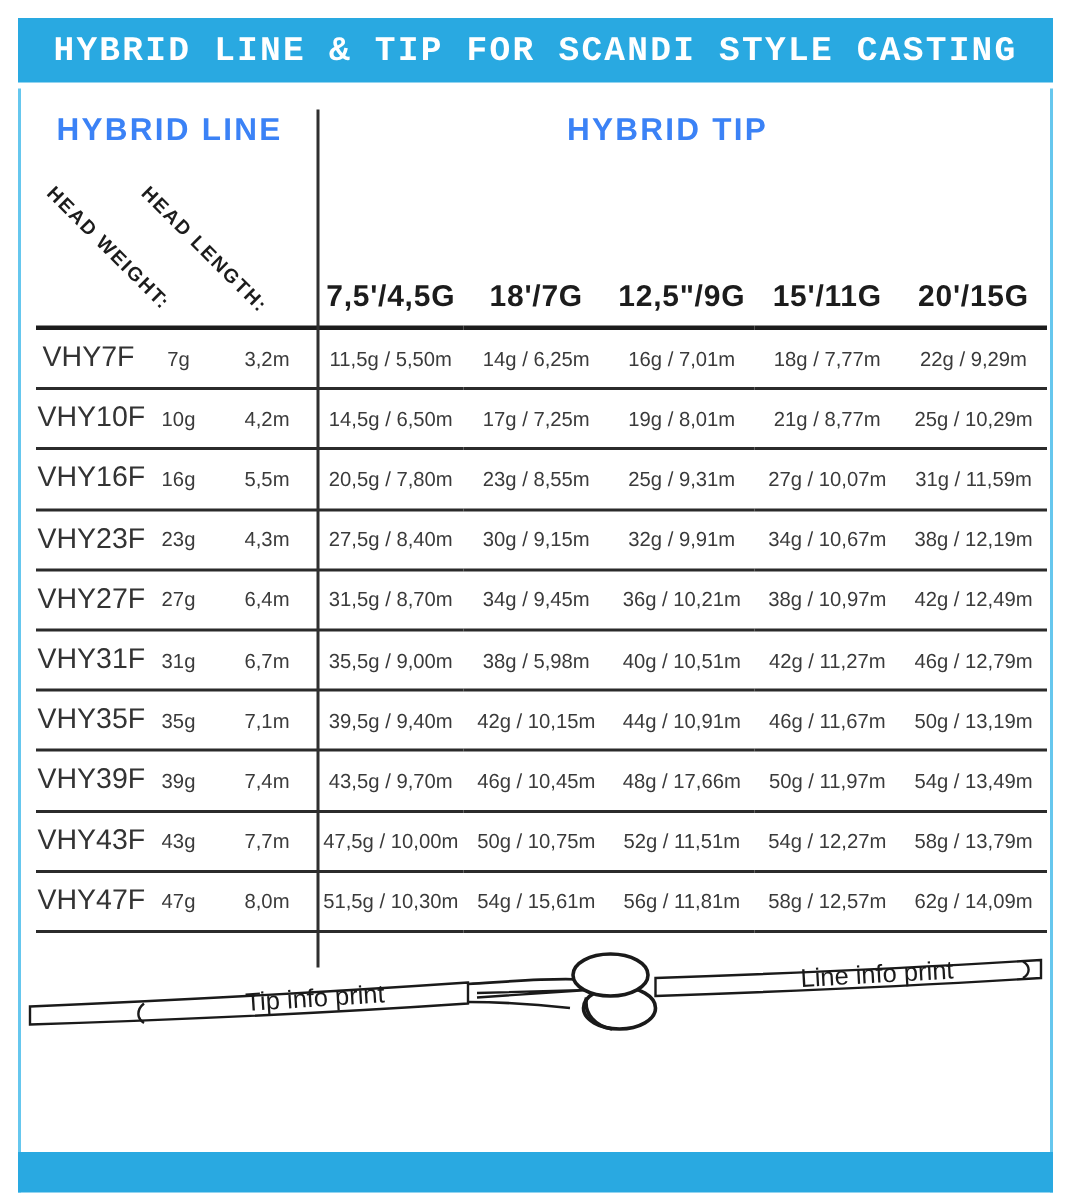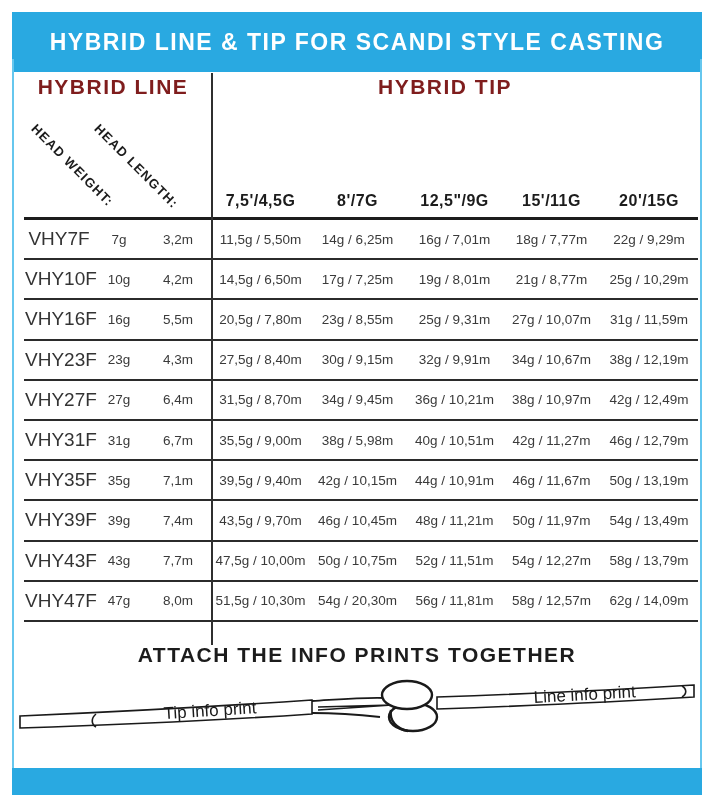--- a/index.html
+++ b/index.html
@@ -2,58 +2,58 @@
 <html style="--accent: #29a9e1; --frame: #66c7ee;"><head>
 <meta charset="utf-8">
 <style>
   html,body{margin:0;padding:0;background:#ffffff;}
   .page{
     position:relative;width:714px;height:800px;background:#ffffff;overflow:hidden;
     font-family:"Liberation Sans", sans-serif;color:#231f20;
   }
   
   .title-bar{
-    position:absolute;left:12px;top:12px;width:690px;height:60px;
+    position:absolute;left:12px;top:12px;width:690px;height:43px;
     background:var(--accent,#29a9e1);
-    display:flex;align-items:center;justify-content:center;
+    display:flex;align-items:center;justify-content:center;font-family:Liberation Mono, monospace;
   }
   .title-bar span{
     color:#ffffff;font-size:23px;font-weight:800;letter-spacing:1.5px;white-space:nowrap;
   }
   
   .panel{
     position:absolute;left:12px;top:59px;width:686px;height:736px;
     border-left:2px solid var(--frame,#66c7ee);
     border-right:2px solid var(--frame,#66c7ee);
     box-sizing:content-box;
   }
   .head-zone{position:relative;height:117px;}
   .section-heading{
     position:absolute;top:16px;font-size:21px;font-weight:800;letter-spacing:1.5px;
-    text-align:center;color:#7f1d1d;white-space:nowrap;
+    text-align:center;color:#3b82f6;white-space:nowrap;
   }
   .line-heading{left:0;width:198px;}
   .tip-heading{left:188px;width:486px;}
   .diag{
     position:absolute;font-size:13px;font-weight:800;letter-spacing:1.2px;color:#1c1c1c;
     transform:rotate(45deg);transform-origin:0 0;white-space:nowrap;
   }
   .diag-weight{left:25px;top:62px;}
   .diag-length{left:88px;top:62px;}
   .divider{
     position:absolute;left:197px;top:14px;width:2px;height:572px;background:#2f2f2f;z-index:2;
   }
   
   table{
     border-collapse:collapse;table-layout:fixed;
     margin:0 6px 0 10px;width:674px;
   }
   thead th{
     height:34px;vertical-align:bottom;padding:0 0 7px 0;
-    font-size:16px;font-weight:800;letter-spacing:0.5px;color:#1c1c1c;
+    font-size:20px;font-weight:800;letter-spacing:0.5px;color:#1c1c1c;
     border-bottom:3px solid #1c1c1c;text-align:center;white-space:nowrap;
   }
   tbody td{
     height:36.2px;text-align:center;vertical-align:middle;
     font-size:13.5px;color:#3a3a3a;border-bottom:2px solid #2b2b2b;white-space:nowrap;
   }
   td.model{font-size:19px;color:#333;}
   
   .footer{position:relative;height:150px;}
   .footer-heading{
@@ -94,21 +94,21 @@
         <col style="width:97px">
           <col style="width:97px">
           <col style="width:97px">
         <col style="width:97px">
           <col style="width:98px">
       </colgroup>
       <thead>
         <tr id="tip-header-row">
           <th colspan="3"></th>
         <th>7,5'/4,5G</th>
-            <th>8'/7G</th>
+            <th>18'/7G</th>
             <th>12,5"/9G</th>
             <th>15'/11G</th>
             <th>20'/15G</th>
           </tr>
       </thead>
       <tbody id="table-body">
           <tr>
             <td class="model">VHY7F</td>
             <td>7g</td>
             <td>3,2m</td>
@@ -177,49 +177,48 @@
             <td>44g / 10,91m</td>
             <td>46g / 11,67m</td>
             <td>50g / 13,19m</td>
           </tr>
           <tr>
             <td class="model">VHY39F</td>
             <td>39g</td>
             <td>7,4m</td>
             <td>43,5g / 9,70m</td>
             <td>46g / 10,45m</td>
-            <td>48g / 11,21m</td>
+            <td>48g / 17,66m</td>
             <td>50g / 11,97m</td>
             <td>54g / 13,49m</td>
           </tr>
           <tr>
             <td class="model">VHY43F</td>
             <td>43g</td>
             <td>7,7m</td>
             <td>47,5g / 10,00m</td>
             <td>50g / 10,75m</td>
             <td>52g / 11,51m</td>
             <td>54g / 12,27m</td>
             <td>58g / 13,79m</td>
           </tr>
           <tr>
             <td class="model">VHY47F</td>
             <td>47g</td>
             <td>8,0m</td>
             <td>51,5g / 10,30m</td>
-            <td>54g / 20,30m</td>
+            <td>54g / 15,61m</td>
             <td>56g / 11,81m</td>
             <td>58g / 12,57m</td>
             <td>62g / 14,09m</td>
           </tr>
         </tbody>
     </table>
 
     <div class="footer">
-      <div class="footer-heading">ATTACH THE INFO PRINTS TOGETHER</div>
 
       <svg class="knot-svg" width="686" height="74" viewBox="0 0 686 74">
 
         <path d="M6,43 C100,39 210,33 298,27 L298,41 C210,47 100,52 6,55 Z" fill="#ffffff" stroke="#1a1a1a" stroke-width="1.6"></path>
         <path d="M82,41 C77,45 77,51 82,54" fill="none" stroke="#1a1a1a" stroke-width="1.6"></path>
 
         <path d="M298,28 C330,26 352,24 372,25" fill="none" stroke="#1a1a1a" stroke-width="1.8"></path>
         <path d="M298,40 C328,40 348,42 366,44" fill="none" stroke="#1a1a1a" stroke-width="1.8"></path>
         <path d="M304,34 L378,32 L304,37" fill="#ffffff" stroke="#1a1a1a" stroke-width="1.6"></path>
 

